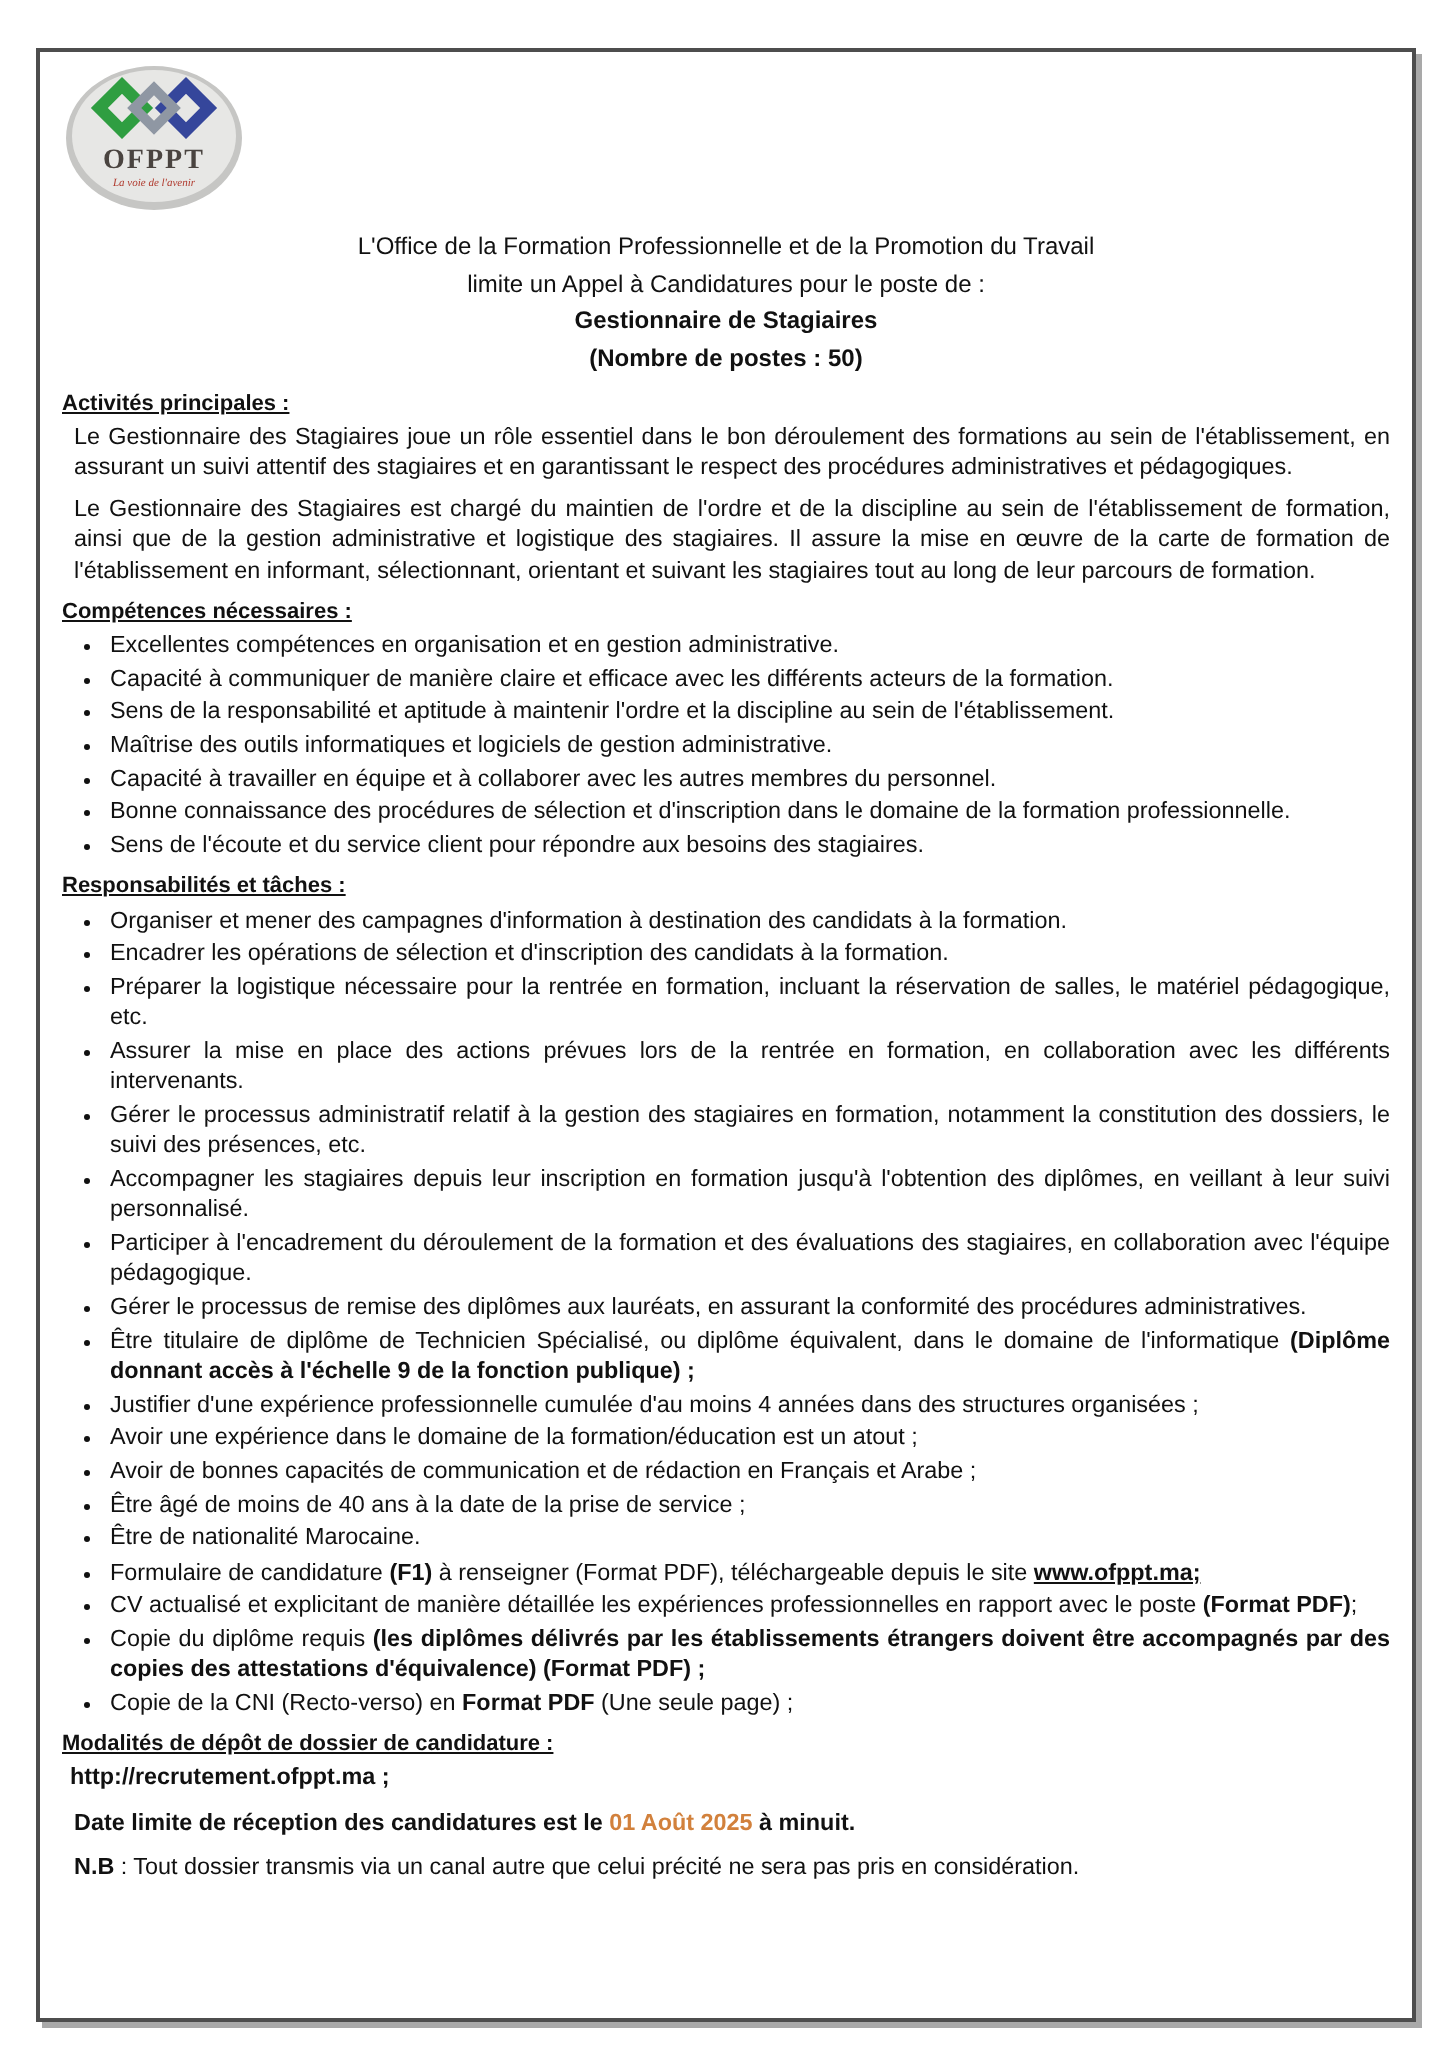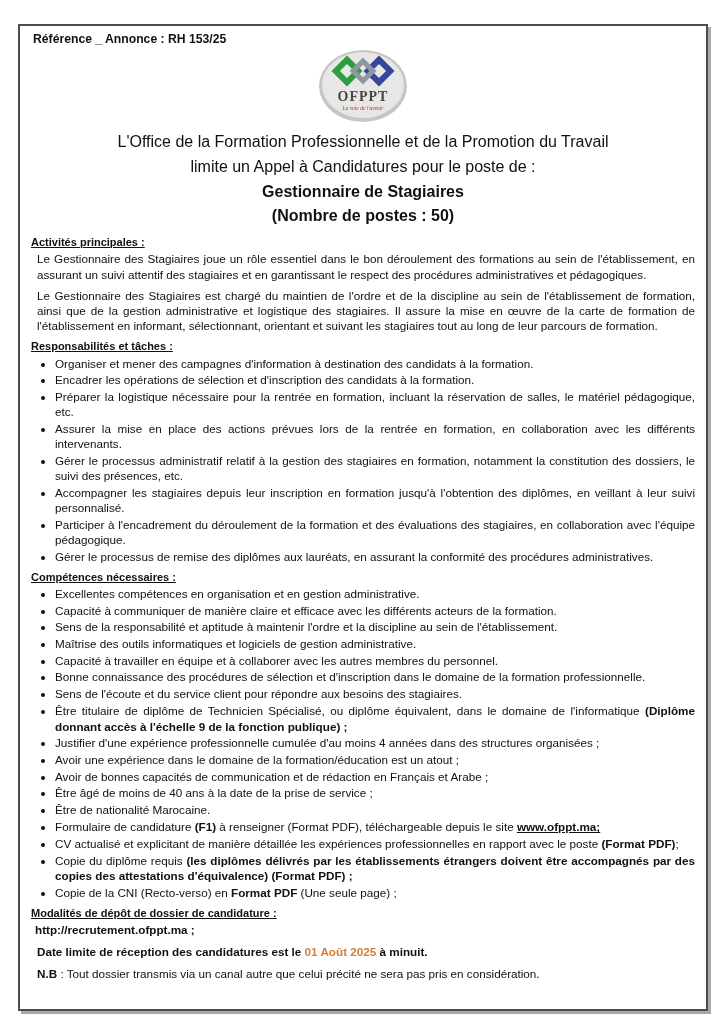--- a/index.html
+++ b/index.html
@@ -4,42 +4,41 @@
 <style>
   html,body{margin:0;padding:0;background:#ffffff;}
   body{width:724px;height:1024px;font-family:"Liberation Sans","DejaVu Sans",sans-serif;color:#111;}
   .sheet{
     position:absolute;left:18px;top:24px;width:664px;height:974px;
     border:2px solid #4d4d4d;box-shadow:3px 3px 0 #a9a9a9;
     padding:5px 11px 4px 11px;background:#fff;overflow:hidden;
     font-size:11.7px;line-height:1.3;
   }
   .ref{font-weight:bold;font-size:12.2px;margin:1px 0 0 2px;}
-  .logo-wrap{text-align:center;margin-top:1px;}
-  .intro{text-align:center;font-size:16px;line-height:1.55;margin-top:4px;}
+  .logo-wrap{text-align:left;margin-top:1px;}
+  .intro{text-align:center;font-size:12px;line-height:1.55;margin-top:4px;}
   .intro .b{font-weight:bold;}
   h2{
     font-size:11px;font-weight:bold;text-decoration:underline;
     margin:7px 0 2px 0;line-height:1.2;
   }
   p.body-par{margin:0 0 6px 0;padding-left:6px;text-align:justify;}
   ul{margin:0 0 2px 0;padding-left:24px;}
   li{text-align:justify;margin:0 0 1.5px 0;padding-left:0;}
   .mod-line{margin:0;padding-left:6px;text-align:justify;}
   .mod-url{margin:0 0 6px 0;padding-left:4px;font-weight:bold;}
   .date-line{margin:7px 0 7px 0;padding-left:6px;font-weight:bold;}
   .nb-line{margin:0;padding-left:6px;}
   section{margin:0;}
 </style>
 </head>
 <body>
 
 <div class="sheet">
 
-  <div class="ref">Référence _ Annonce : RH 153/25</div>
 
   <div class="logo-wrap">
     <svg width="92" height="74" viewBox="0 0 92 74">
       <ellipse cx="46" cy="37" rx="44" ry="36" fill="#c6c6c4"></ellipse>
       <ellipse cx="46" cy="36" rx="41" ry="33" fill="#e7e7e5"></ellipse>
       <g fill="none" stroke-linejoin="miter">
         <rect x="22" y="14" width="16" height="16" transform="rotate(45 30 22)" stroke="#2f9e41" stroke-width="6"></rect>
         <rect x="54" y="14" width="16" height="16" transform="rotate(45 62 22)" stroke="#35469b" stroke-width="6"></rect>
         <rect x="39" y="15" width="14" height="14" transform="rotate(45 46 22)" stroke="#8f97a3" stroke-width="5"></rect>
       </g>
@@ -55,43 +54,43 @@
     <div class="b">(Nombre de postes : 50)</div>
   </div>
 
   <section>
     <h2>Activités principales :</h2>
     <p class="body-par">Le Gestionnaire des Stagiaires joue un rôle essentiel dans le bon déroulement des formations au sein de l'établissement, en assurant un suivi attentif des stagiaires et en garantissant le respect des procédures administratives et pédagogiques.</p>
     <p class="body-par">Le Gestionnaire des Stagiaires est chargé du maintien de l'ordre et de la discipline au sein de l'établissement de formation, ainsi que de la gestion administrative et logistique des stagiaires. Il assure la mise en œuvre de la carte de formation de l'établissement en informant, sélectionnant, orientant et suivant les stagiaires tout au long de leur parcours de formation.</p>
   </section>
 
   <section>
+    <h2>Compétences nécessaires :</h2>
+    <ul>
+      <li>Excellentes compétences en organisation et en gestion administrative.</li>
+      <li>Capacité à communiquer de manière claire et efficace avec les différents acteurs de la formation.</li>
+      <li>Sens de la responsabilité et aptitude à maintenir l'ordre et la discipline au sein de l'établissement.</li>
+      <li>Maîtrise des outils informatiques et logiciels de gestion administrative.</li>
+      <li>Capacité à travailler en équipe et à collaborer avec les autres membres du personnel.</li>
+      <li>Bonne connaissance des procédures de sélection et d'inscription dans le domaine de la formation professionnelle.</li>
+      <li>Sens de l'écoute et du service client pour répondre aux besoins des stagiaires.</li>
+    </ul>
+  </section>
+
+  <section>
     <h2>Responsabilités et tâches :</h2>
     <ul>
       <li>Organiser et mener des campagnes d'information à destination des candidats à la formation.</li>
       <li>Encadrer les opérations de sélection et d'inscription des candidats à la formation.</li>
       <li>Préparer la logistique nécessaire pour la rentrée en formation, incluant la réservation de salles, le matériel pédagogique, etc.</li>
       <li>Assurer la mise en place des actions prévues lors de la rentrée en formation, en collaboration avec les différents intervenants.</li>
       <li>Gérer le processus administratif relatif à la gestion des stagiaires en formation, notamment la constitution des dossiers, le suivi des présences, etc.</li>
       <li>Accompagner les stagiaires depuis leur inscription en formation jusqu'à l'obtention des diplômes, en veillant à leur suivi personnalisé.</li>
       <li>Participer à l'encadrement du déroulement de la formation et des évaluations des stagiaires, en collaboration avec l'équipe pédagogique.</li>
       <li>Gérer le processus de remise des diplômes aux lauréats, en assurant la conformité des procédures administratives.</li>
-    </ul>
-  </section>
-
-  <section>
-    <h2>Compétences nécessaires :</h2>
-    <ul>
-      <li>Excellentes compétences en organisation et en gestion administrative.</li>
-      <li>Capacité à communiquer de manière claire et efficace avec les différents acteurs de la formation.</li>
-      <li>Sens de la responsabilité et aptitude à maintenir l'ordre et la discipline au sein de l'établissement.</li>
-      <li>Maîtrise des outils informatiques et logiciels de gestion administrative.</li>
-      <li>Capacité à travailler en équipe et à collaborer avec les autres membres du personnel.</li>
-      <li>Bonne connaissance des procédures de sélection et d'inscription dans le domaine de la formation professionnelle.</li>
-      <li>Sens de l'écoute et du service client pour répondre aux besoins des stagiaires.</li>
     </ul>
   </section>
 
   <section>
     <ul>
       <li><span>Être titulaire de diplôme de Technicien Spécialisé, ou diplôme équivalent, dans le domaine de l'informatique </span><span style="font-weight: bold;">(Diplôme donnant accès à l'échelle 9 de la fonction publique) ;</span></li>
       <li><span>Justifier d'une expérience professionnelle cumulée d'au moins 4 années dans des structures organisées ;</span></li>
       <li><span>Avoir une expérience dans le domaine de la formation/éducation est un atout ;</span></li>
       <li><span>Avoir de bonnes capacités de communication et de rédaction en Français et Arabe ;</span></li>
       <li><span>Être âgé de moins de 40 ans à la date de la prise de service ;</span></li>

